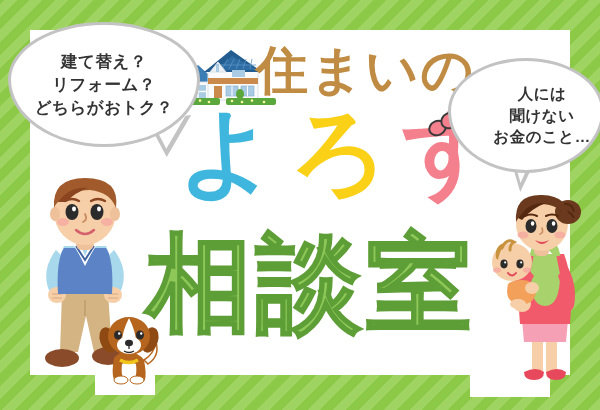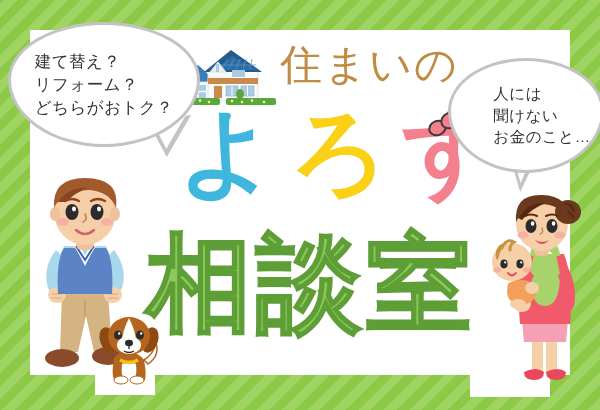--- a/index.html
+++ b/index.html
@@ -26,23 +26,24 @@
 
   
   .bubble{
     position:absolute;background:#ffffff;
     border:3px solid #C3C3C3;
     border-radius:50% 50% 50% 50% / 46% 46% 54% 54%;
     box-sizing:border-box;
     display:flex;align-items:center;justify-content:center;
   }
   .bubble-text{
-    text-align:left;color:#333333;
+    text-align:center;color:#333333;
     font-size:16.5px;line-height:1.38;letter-spacing:0.5px;
     white-space:pre-line;
+    font-weight:bold;
   }
   #bubble-left{ left:8px; top:22px; width:192px; height:125px; }
   #bubble-right{ left:448px; top:58px; width:156px; height:115px; }
   #bubble-right .bubble-text{ font-size:15.5px;margin-left:32px; }
 
   .tail{ position:absolute; width:0;height:0; }
   #tail-left{
     left:150px; top:118px;
     border-left:14px solid transparent;
     border-right:30px solid transparent;
@@ -68,22 +69,22 @@
     position:absolute;left:511px; top:155px;
     border-left:11px solid transparent;
     border-right:9px solid transparent;
     border-top:28px solid #ffffff;
     transform:rotate(6deg);
     width:0;height:0;
   }
 
   
   #title-sub{
-    position:absolute;left:280px;top:44px;
-    font-size:42px;font-weight:normal;color:#C08B42;
+    position:absolute;left:256px;top:44px;
+    font-size:52px;font-weight:bold;color:#C08B42;
     letter-spacing:2px;line-height:1;
     font-family:"DejaVu Sans","Liberation Sans",sans-serif;
   }
   #title-kana{
     position:absolute;left:178px;top:104px;
     font-size:96px;font-weight:bold;line-height:1;
     letter-spacing:14px;
     font-family:"DejaVu Sans","Liberation Sans",sans-serif;
   }
   #title-kana .k1{ color:#3FB6DE; }

